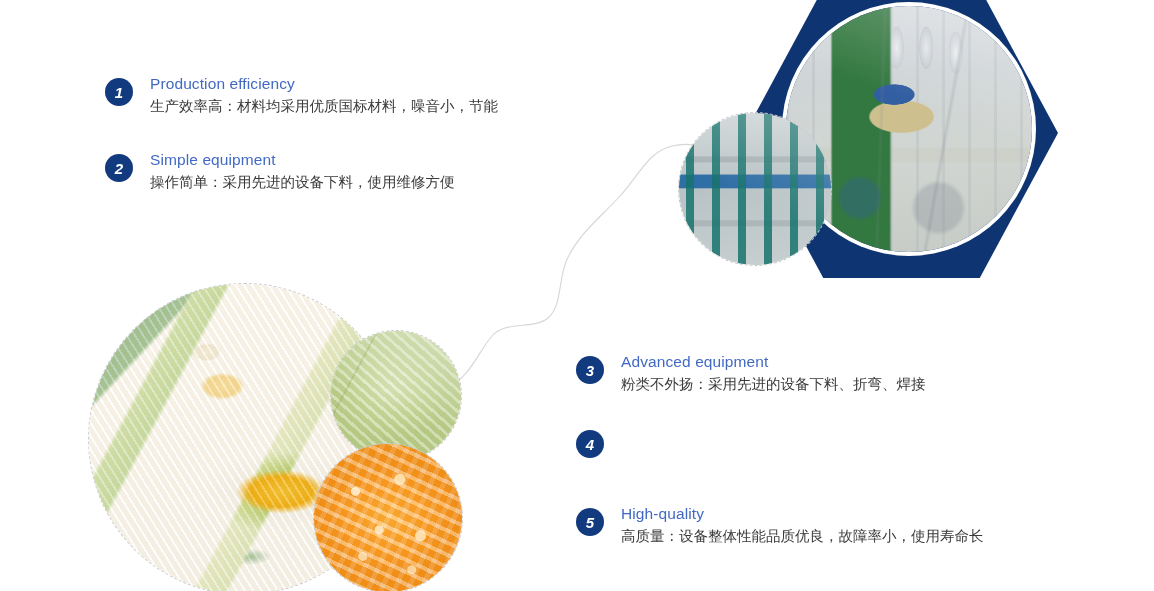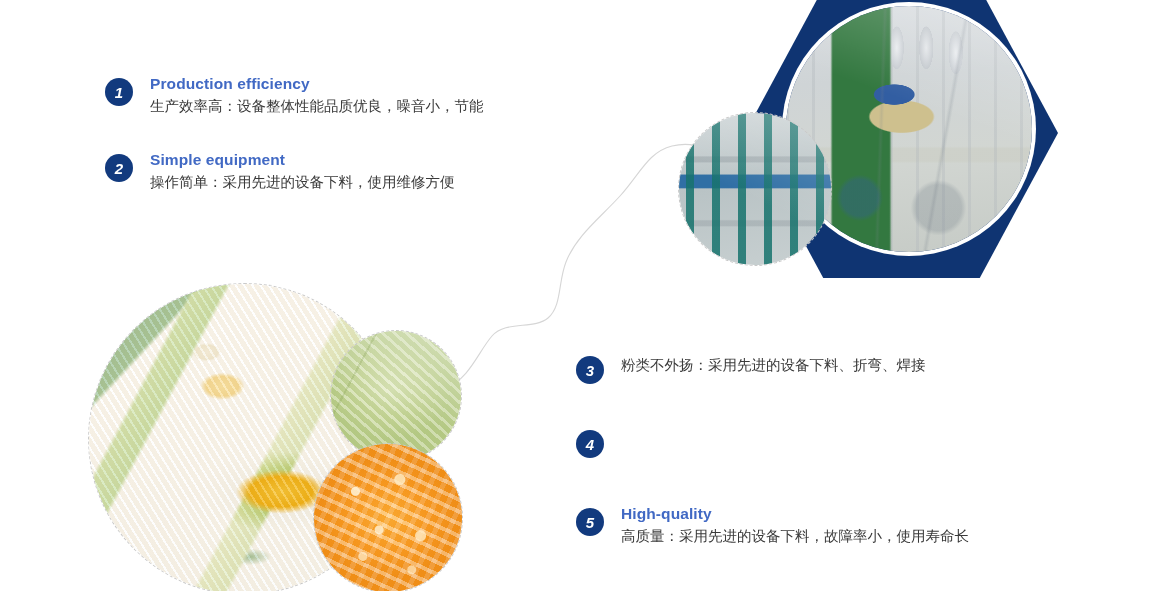--- a/index.html
+++ b/index.html
@@ -43,21 +43,20 @@
   }
   .feature-text {
     margin-left: 17px;
   }
   .feature-title {
     color: #4169c4;
     font-size: 15.5px;
     line-height: 19px;
     letter-spacing: .1px;
     white-space: nowrap;
-    font-weight: bold;
   }
   .feature-desc {
     color: #3a3a3a;
     font-size: 14.5px;
     line-height: 22px;
     margin-top: 2px;
     white-space: nowrap;
   }
 
   
@@ -236,44 +235,45 @@
   <div class="photo-circle dashed corn-main" style="left:88px; top:283px; width:310px; height:310px;"></div>
 
   <div class="photo-circle dashed corn-flour" style="left:330px; top:330px; width:130px; height:130px;"></div>
 
   <div class="photo-circle dashed corn-grits" style="left:313px; top:443px; width:148px; height:148px;"></div>
 
   <div class="feature" style="left:105px; top:74px;">
     <div class="badge">1</div>
     <div class="feature-text">
       <div class="feature-title">Production efficiency</div>
-      <div class="feature-desc">生产效率高：设备整体性能品质优良，噪音小，节能</div>
+      <div class="feature-desc">生产效率高：材料均采用优质国标材料，噪音小，节能</div>
     </div>
   </div>
 
   <div class="feature" style="left:105px; top:150px;">
     <div class="badge">2</div>
     <div class="feature-text">
       <div class="feature-title">Simple equipment</div>
       <div class="feature-desc">操作简单：采用先进的设备下料，使用维修方便</div>
     </div>
   </div>
 
   <div class="feature" style="left:576px; top:352px;">
     <div class="badge">3</div>
     <div class="feature-text">
+      <div class="feature-title">Advanced equipment</div>
       <div class="feature-desc">粉类不外扬：采用先进的设备下料、折弯、焊接</div>
     </div>
   </div>
 
   <div class="feature" style="left:576px; top:426px;">
     <div class="badge">4</div>
   </div>
 
   <div class="feature" style="left:576px; top:504px;">
     <div class="badge">5</div>
     <div class="feature-text">
       <div class="feature-title">High-quality</div>
-      <div class="feature-desc">高质量：采用先进的设备下料，故障率小，使用寿命长</div>
+      <div class="feature-desc">高质量：设备整体性能品质优良，故障率小，使用寿命长</div>
     </div>
   </div>
 
 </div>
 
 </body></html>

